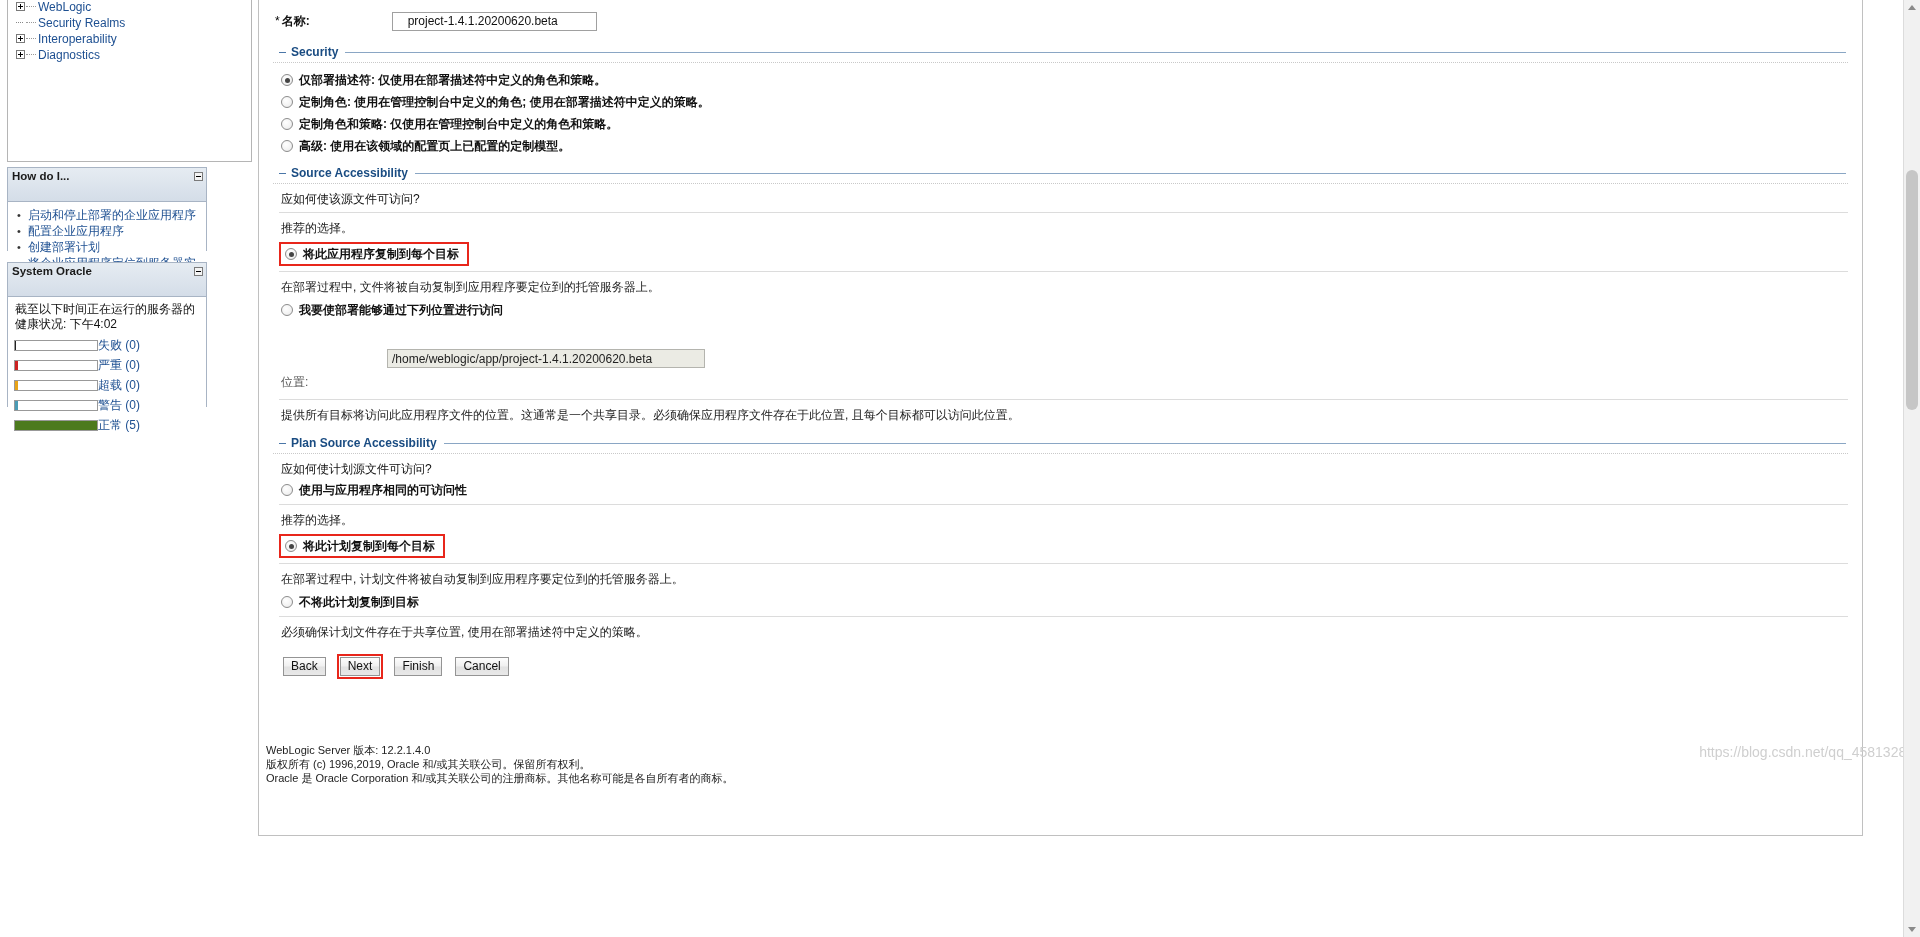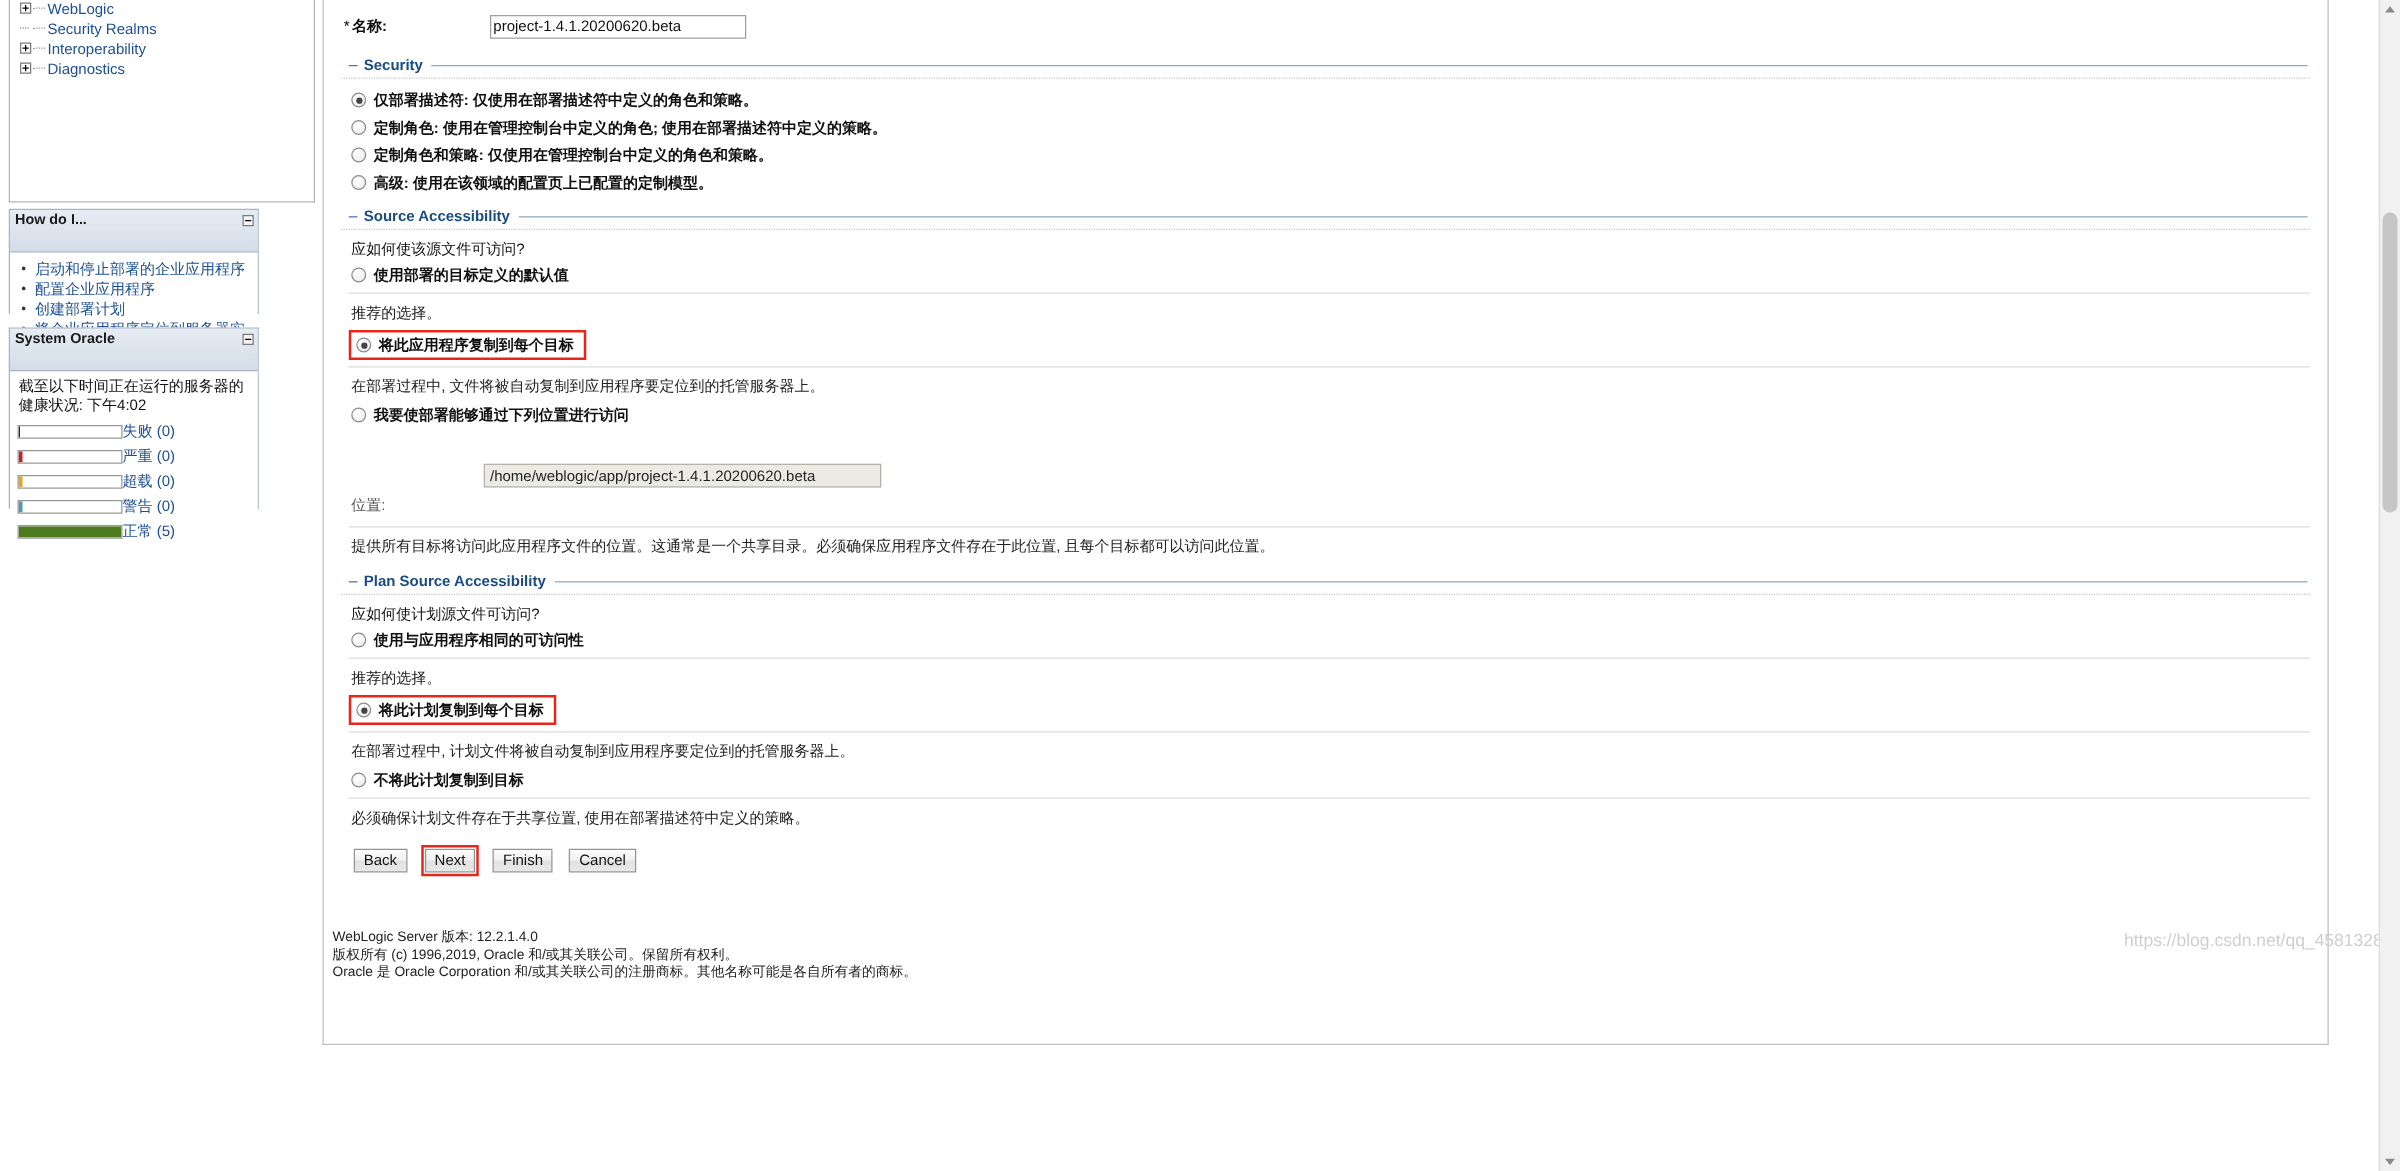--- a/index.html
+++ b/index.html
@@ -252,21 +252,21 @@
     width: 110px;
     color: #111;
   }
   .text-input {
     width: 205px;
     height: 19px;
     border: 1px solid #a0a0a0;
     background: #ffffff;
     font-family: "Liberation Sans", sans-serif;
     font-size: 12px;
-    padding: 0 2px;
+    padding: 0 15px;
     box-sizing: border-box;
     color: #111;
   }
 
   
   .section {
     margin-top: 8px;
   }
   .section-legend {
     display: flex;
@@ -624,24 +624,20 @@
         </div>
 
         <div class="section">
           <div class="section-legend">
             <span class="legend-minus"></span>
             <span>Source Accessibility</span>
             <span class="legend-rule"></span>
           </div>
           <div class="section-body">
             <div class="question">应如何使该源文件可访问?</div>
-            <div class="radio-row">
-              <span class="radio"></span>
-              <span class="radio-label">使用部署的目标定义的默认值</span>
-            </div>
             <div class="hr-line"></div>
             <div class="helper">推荐的选择。</div>
             <div class="radio-row boxed">
               <span class="radio checked"></span>
               <span class="radio-label">将此应用程序复制到每个目标</span>
             </div>
             <div class="hr-line"></div>
             <div class="helper">在部署过程中, 文件将被自动复制到应用程序要定位到的托管服务器上。</div>
             <div class="radio-row">
               <span class="radio"></span>

